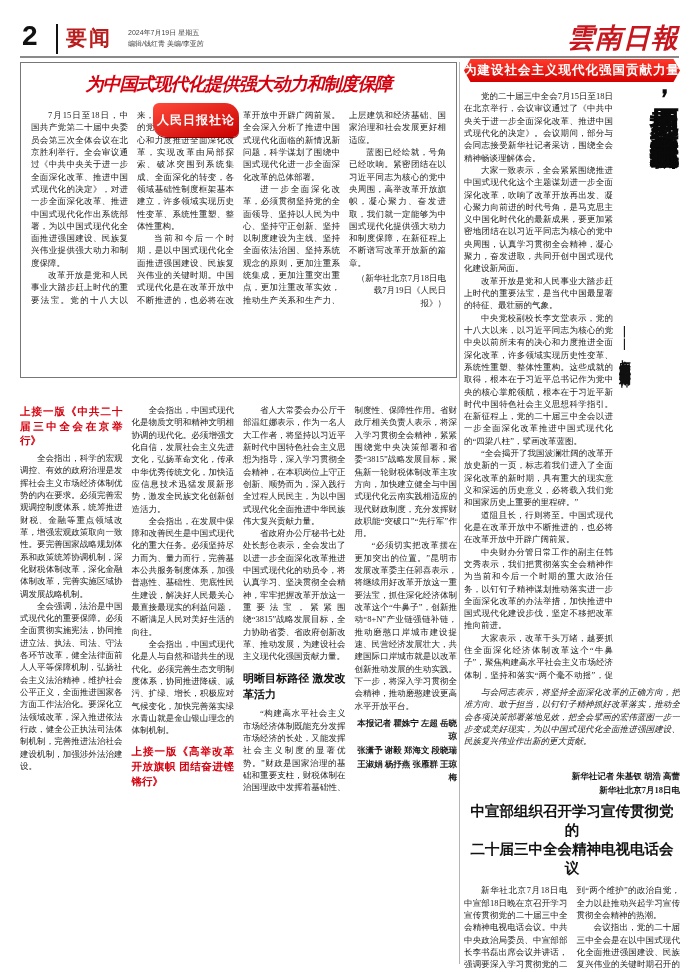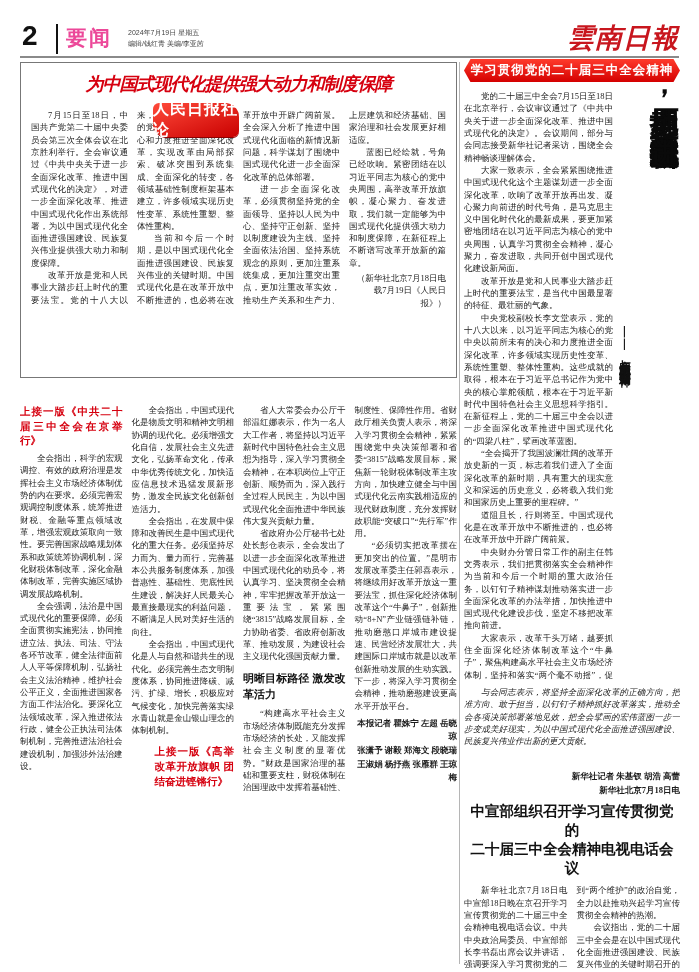--- a/index.html
+++ b/index.html
@@ -4,48 +4,48 @@
 <style>
   html,body{margin:0;padding:0;background:#e8e8e8;}
   #page{position:relative;width:699px;height:972px;background:#ffffff;overflow:hidden;
         font-family:"Liberation Serif",serif;color:#1c1c1c;}
   
   #header{position:absolute;left:22px;top:24px;right:20px;height:32px;}
   .pagenum{position:absolute;left:0;top:-4px;font-family:"Liberation Sans",sans-serif;
            font-size:28px;font-weight:900;color:#111;}
   .head-divider{position:absolute;left:34px;top:0;width:2px;height:30px;background:#111;}
   .section-name{position:absolute;left:44px;top:0px;font-family:"Liberation Sans",sans-serif;
-           font-size:21px;font-weight:900;color:#ec4899;letter-spacing:2px;}
+           font-size:21px;font-weight:900;color:#b91c1c;letter-spacing:2px;}
   .dateblock{position:absolute;left:106px;top:3px;font-family:"Liberation Sans",sans-serif;
            font-size:7px;color:#444;line-height:1.6;}
   .masthead{position:absolute;right:0;top:-4px;font-family:"DejaVu Serif",serif;
            font-size:27px;font-weight:900;color:#c8161e;font-style:italic;letter-spacing:1px;}
   #header-rule{position:absolute;left:20px;top:56px;width:659px;height:0;
            border-top:2px solid #8a8a8a;}
   
   #lead{position:absolute;left:20px;top:62px;width:437px;height:316px;
         border:1px solid #777;box-sizing:border-box;}
   .lead-headline{margin:9px 6px 6px 6px;text-align:center;font-family:"Liberation Sans",sans-serif;
         font-size:18px;font-weight:900;color:#d6000f;letter-spacing:-1px;white-space:nowrap;font-style:italic;}
   .lead-body{position:absolute;left:10px;right:10px;top:46px;bottom:8px;overflow:hidden;
         column-count:4;column-gap:9px;font-size:8.5px;line-height:1.45;text-align:justify;}
   .lead-body p{margin:0;text-indent:2em;}
   .lead-ending{text-align:right;font-weight:normal;margin-top:3px;}
   .badge{position:absolute;left:132px;top:40px;width:86px;height:34px;z-index:5;
         background:linear-gradient(160deg,#ff4a3a,#c90000);border-radius:6px 14px 6px 14px;
         display:flex;align-items:center;justify-content:center;
         box-shadow:0 1px 0 #8d0000;}
-  .badge span{color:#fff;font-family:"Liberation Sans",sans-serif;font-size:16px;font-weight:900;letter-spacing:1px;}
+  .badge span{color:#fff;font-family:"Liberation Sans",sans-serif;font-size:12px;font-weight:900;letter-spacing:1px;}
   
   #cont{position:absolute;left:20px;top:404px;width:437px;height:578px;overflow:hidden;
         column-count:4;column-gap:9px;font-size:8.5px;line-height:1.45;text-align:justify;}
   #cont p{margin:0;text-indent:2em;}
   .cont-title{font-family:"Liberation Sans",sans-serif;font-size:10.5px;font-weight:900;
         color:#d6000f;margin:0 0 4px 0;line-height:1.4;}
-  .cont-title2{margin-top:8px;margin-left:23px;}
+  .cont-title2{margin-top:8px;}
   .cont-subhead{font-family:"Liberation Sans",sans-serif;font-size:11px;font-weight:900;
         color:#111;margin:8px 0 5px 0;}
   .byline-wrap{margin-top:5px;}
   .byline-line{text-align:right;font-weight:bold;font-size:8.5px;line-height:1.6;}
   
   #vdiv{position:absolute;left:459px;top:62px;width:1px;height:902px;background:#b5b5b5;}
   
   #banner{position:absolute;left:464px;top:59px;width:216px;height:23px;
         background:linear-gradient(180deg,#ff3b2c,#d40000);
         clip-path:polygon(3% 0,97% 0,100% 50%,97% 100%,3% 100%,0 50%);
@@ -128,21 +128,21 @@
     <div class="byline-wrap">
         <div class="byline-line">本报记者 瞿姝宁 左超 岳晓琼</div>
         <div class="byline-line">张潇予 谢毅 郑海文 段晓瑞</div>
         <div class="byline-line">王淑娟 杨抒燕 张雁群 王琼梅</div>
       </div>
   </div>
 
   <div id="vdiv"></div>
 
   <div id="banner">
-    <span>学习贯彻党的二十届三中全会精神</span>
+    <span>为建设社会主义现代化强国贡献力量</span>
   </div>
 
   <div id="feat-narrow">
       <p>党的二十届三中全会7月15日至18日在北京举行，会议审议通过了《中共中央关于进一步全面深化改革、推进中国式现代化的决定》。会议期间，部分与会同志接受新华社记者采访，围绕全会精神畅谈理解体会。</p>
       <p>大家一致表示，全会紧紧围绕推进中国式现代化这个主题谋划进一步全面深化改革，吹响了改革开放再出发、凝心聚力向前进的时代号角，是马克思主义中国化时代化的最新成果，要更加紧密地团结在以习近平同志为核心的党中央周围，认真学习贯彻全会精神，凝心聚力，奋发进取，共同开创中国式现代化建设新局面。</p>
       <p>改革开放是党和人民事业大踏步赶上时代的重要法宝，是当代中国最显著的特征、最壮丽的气象。</p>
       <p>中央党校副校长李文堂表示，党的十八大以来，以习近平同志为核心的党中央以前所未有的决心和力度推进全面深化改革，许多领域实现历史性变革、系统性重塑、整体性重构。这些成就的取得，根本在于习近平总书记作为党中央的核心掌舵领航，根本在于习近平新时代中国特色社会主义思想科学指引。在新征程上，党的二十届三中全会以进一步全面深化改革推进中国式现代化的“四梁八柱”，擘画改革蓝图。</p>
       <p>“全会揭开了我国波澜壮阔的改革开放史新的一页，标志着我们进入了全面深化改革的新时期，具有重大的现实意义和深远的历史意义，必将载入我们党和国家历史上重要的里程碑。”</p>
       <p>道阻且长，行则将至。中国式现代化是在改革开放中不断推进的，也必将在改革开放中开辟广阔前景。</p>
       <p>中央财办分管日常工作的副主任韩文秀表示，我们把贯彻落实全会精神作为当前和今后一个时期的重大政治任务，以钉钉子精神谋划推动落实进一步全面深化改革的办法举措，加快推进中国式现代化建设步伐，坚定不移把改革推向前进。</p>

